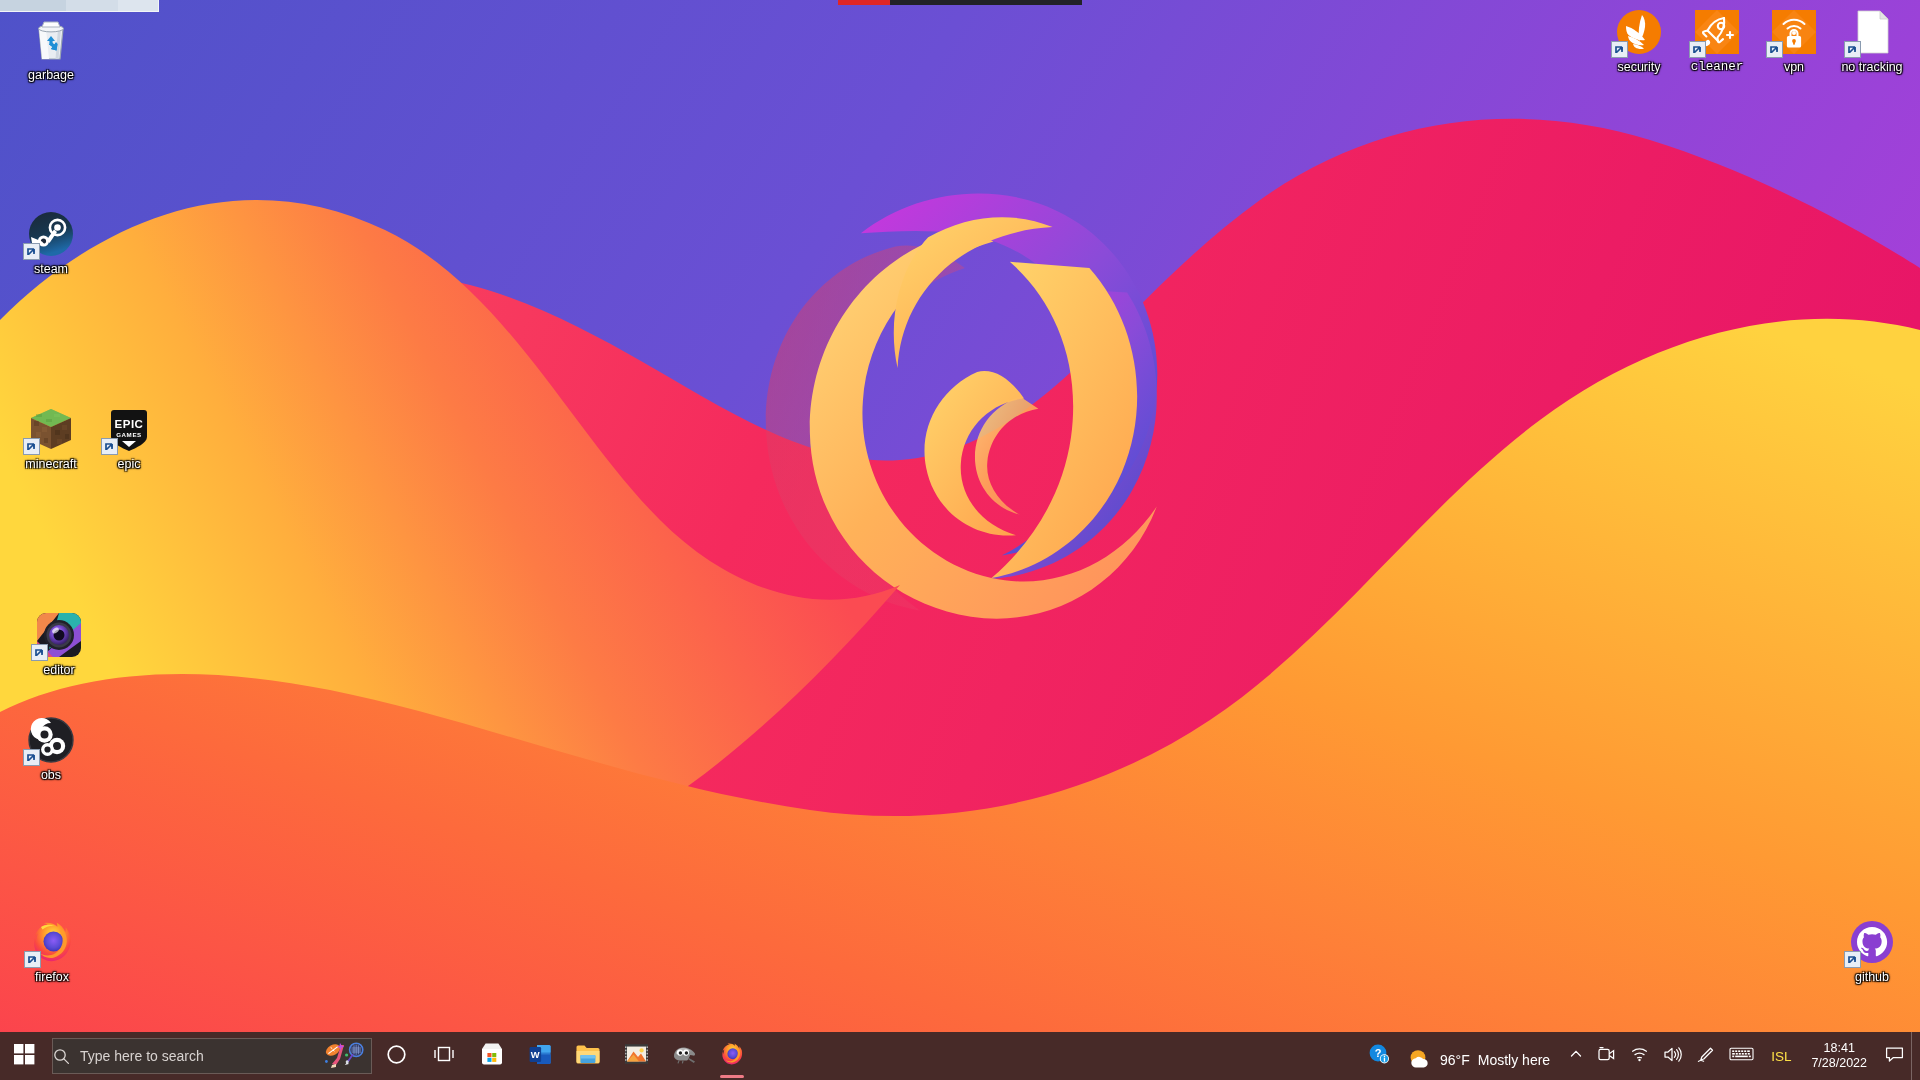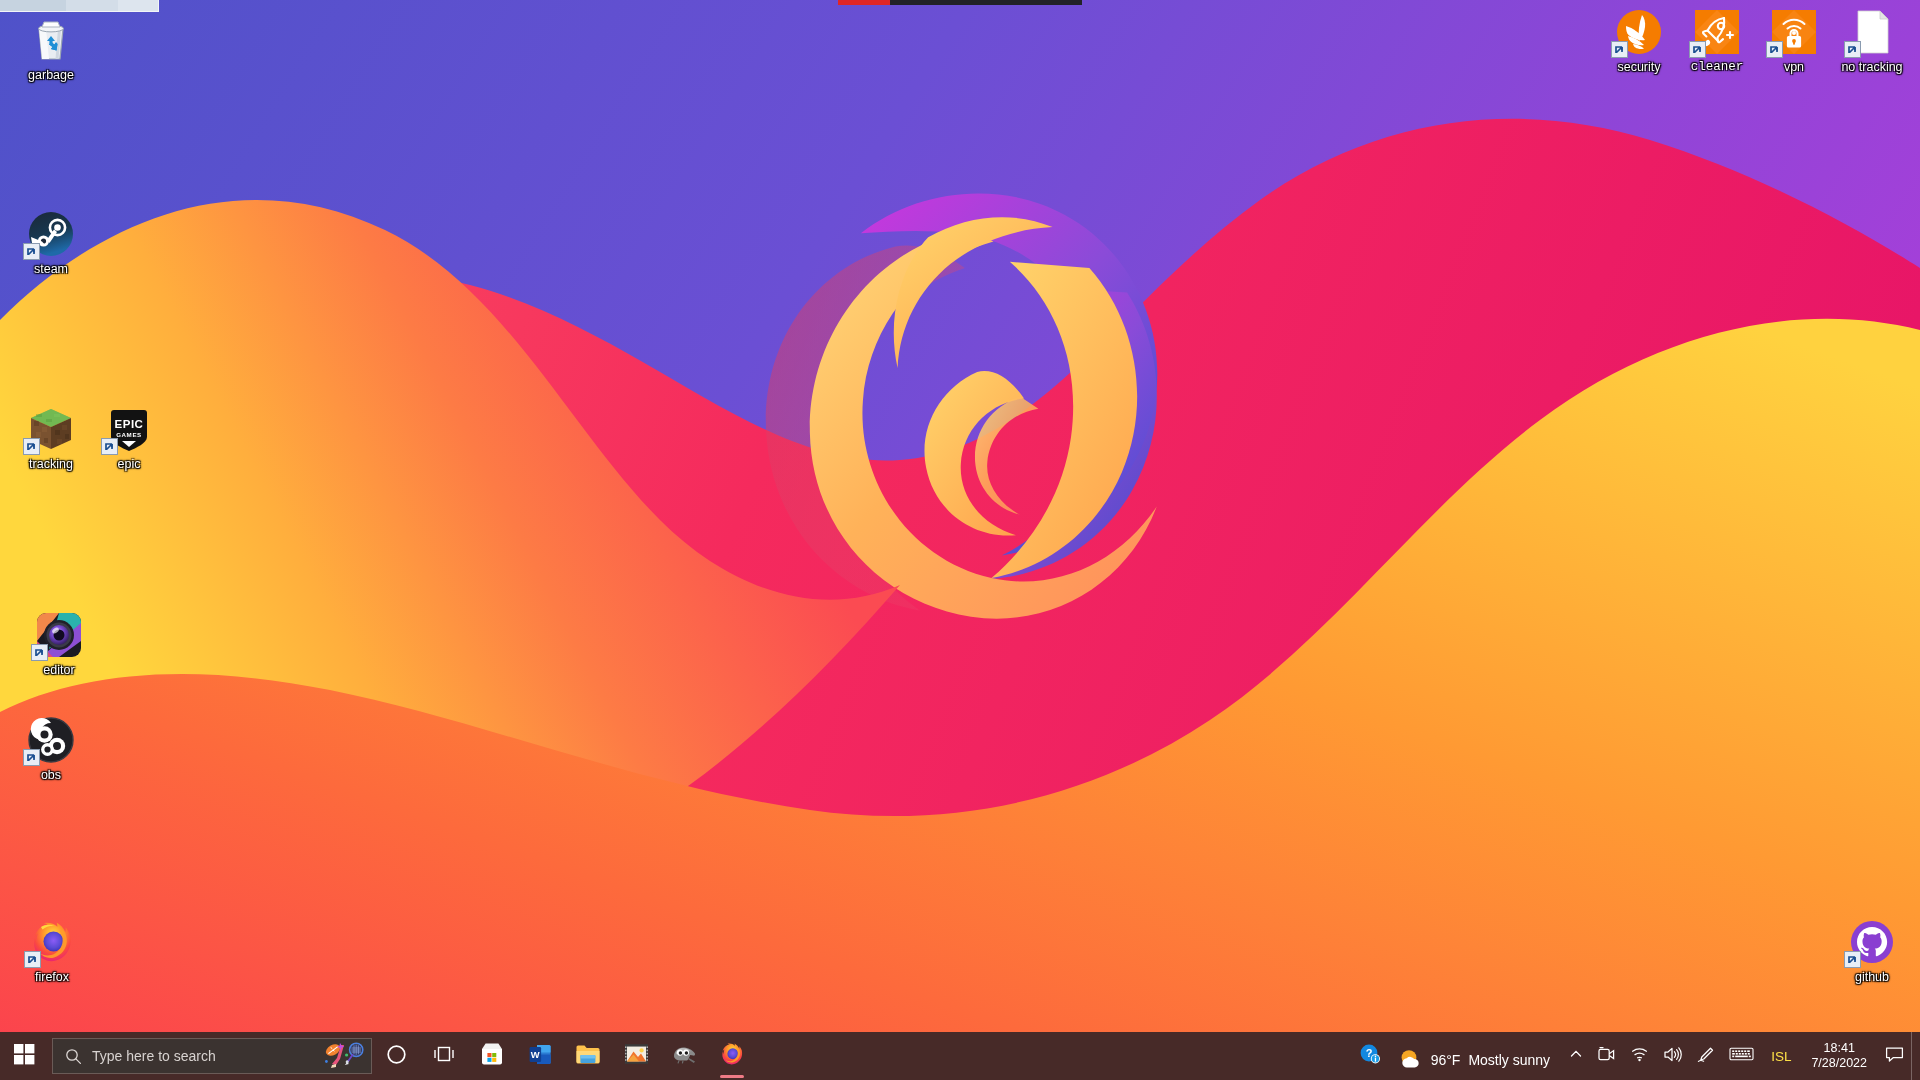--- a/index.html
+++ b/index.html
@@ -83,21 +83,20 @@
     display:flex; align-items:center; justify-content:center;
     flex:0 0 auto;
   }
   #search-box{
     flex:0 0 auto;
     width:320px; height:36px;
     margin-left:4px;
     background:#3b3330;
     border:1px solid #6a5b57;
     display:flex; align-items:center;
-    padding-left:12px;
     gap:10px;
     position:relative;
   }
   #search-box .s-icon{ flex:0 0 auto; display:flex; }
   #search-text{
     font-size:14px; color:#d8d3d0;
     flex:1 1 auto;
     white-space:nowrap; overflow:hidden;
   }
   #search-illus{
@@ -321,21 +320,21 @@
         <rect x="19" y="14" width="6" height="3" fill="#4f9337"></rect>
       </g>
     </svg>
     <div class="shortcut-badge">
       <svg viewBox="0 0 13 13">
           <path d="M3 10 L3 4 L9 4 M9 4 L9 9 M9 4 L3.5 9.5" stroke="#1b4f91" stroke-width="1.7" fill="none"></path>
           <path d="M9.6 3.4 L9.6 8.2 L7.9 6.6 Z" fill="#1b4f91"></path>
         </svg>
     </div>
   </div>
-  <div class="icon-label">tracking</div>
+  <div class="icon-label">minecraft</div>
 </div>
 
 <div class="icon-cell" style="left:83px; top:405px;">
   <div class="icon-art">
     <svg viewBox="0 0 48 48">
       <path d="M9 5 h30 a3 3 0 0 1 3 3 v24 c0 6 -11 11 -18 14 c-7 -3 -18 -8 -18 -14 V8 a3 3 0 0 1 3 -3 z" fill="#121212"></path>
       <text x="24" y="23" font-family="'Liberation Sans',sans-serif" font-size="11.5" font-weight="bold" fill="#ffffff" text-anchor="middle" letter-spacing="0.5">EPIC</text>
       <text x="24" y="32" font-family="'Liberation Sans',sans-serif" font-size="6.2" font-weight="bold" fill="#ffffff" text-anchor="middle" letter-spacing="0.6">GAMES</text>
       <path d="M17 36 h14 l-7 6 z" fill="#ffffff"></path>
     </svg>
@@ -748,21 +747,21 @@
     </div>
 
     <div id="weather">
       <span>
         <svg width="25" height="22" viewBox="0 0 25 22">
           <circle cx="11" cy="9.6" r="7.4" fill="#f5a623"></circle>
           <path d="M16.2 11 a4.2 4.2 0 0 1 .5 8.4 h-7.6 a4.6 4.6 0 0 1 -.4 -9.2 a5 5 0 0 1 7.5 .8 z" fill="#ffffff"></path>
         </svg>
       </span>
       <span>96°F</span>
-      <span>Mostly sunny</span>
+      <span>Mostly here</span>
     </div>
 
     <div class="tray-btn">
       <span>
         <svg width="14" height="14" viewBox="0 0 14 14">
             <path d="M2.5 9 L7 4.4 L11.5 9" fill="none" stroke="#ffffff" stroke-width="1.3" stroke-linecap="round"></path>
           </svg>
       </span>
     </div>
 

